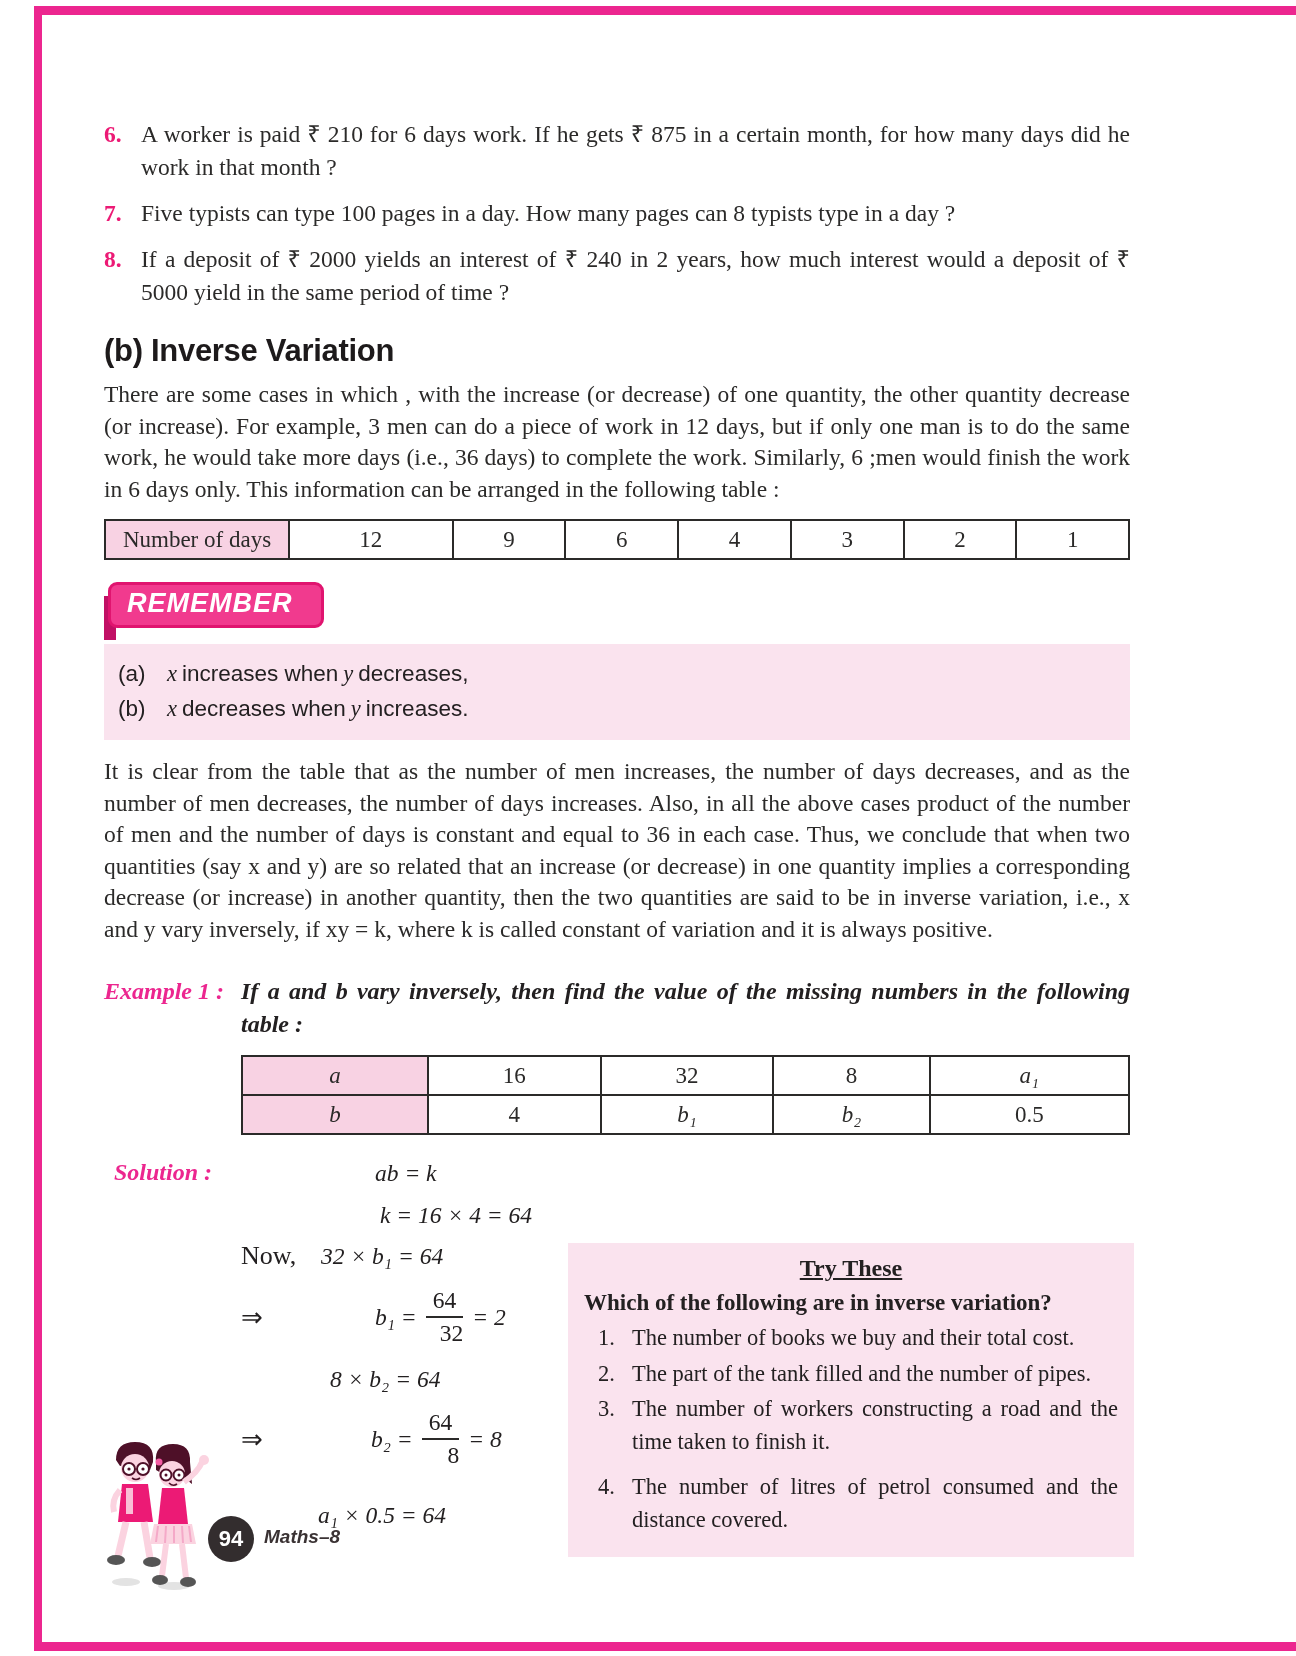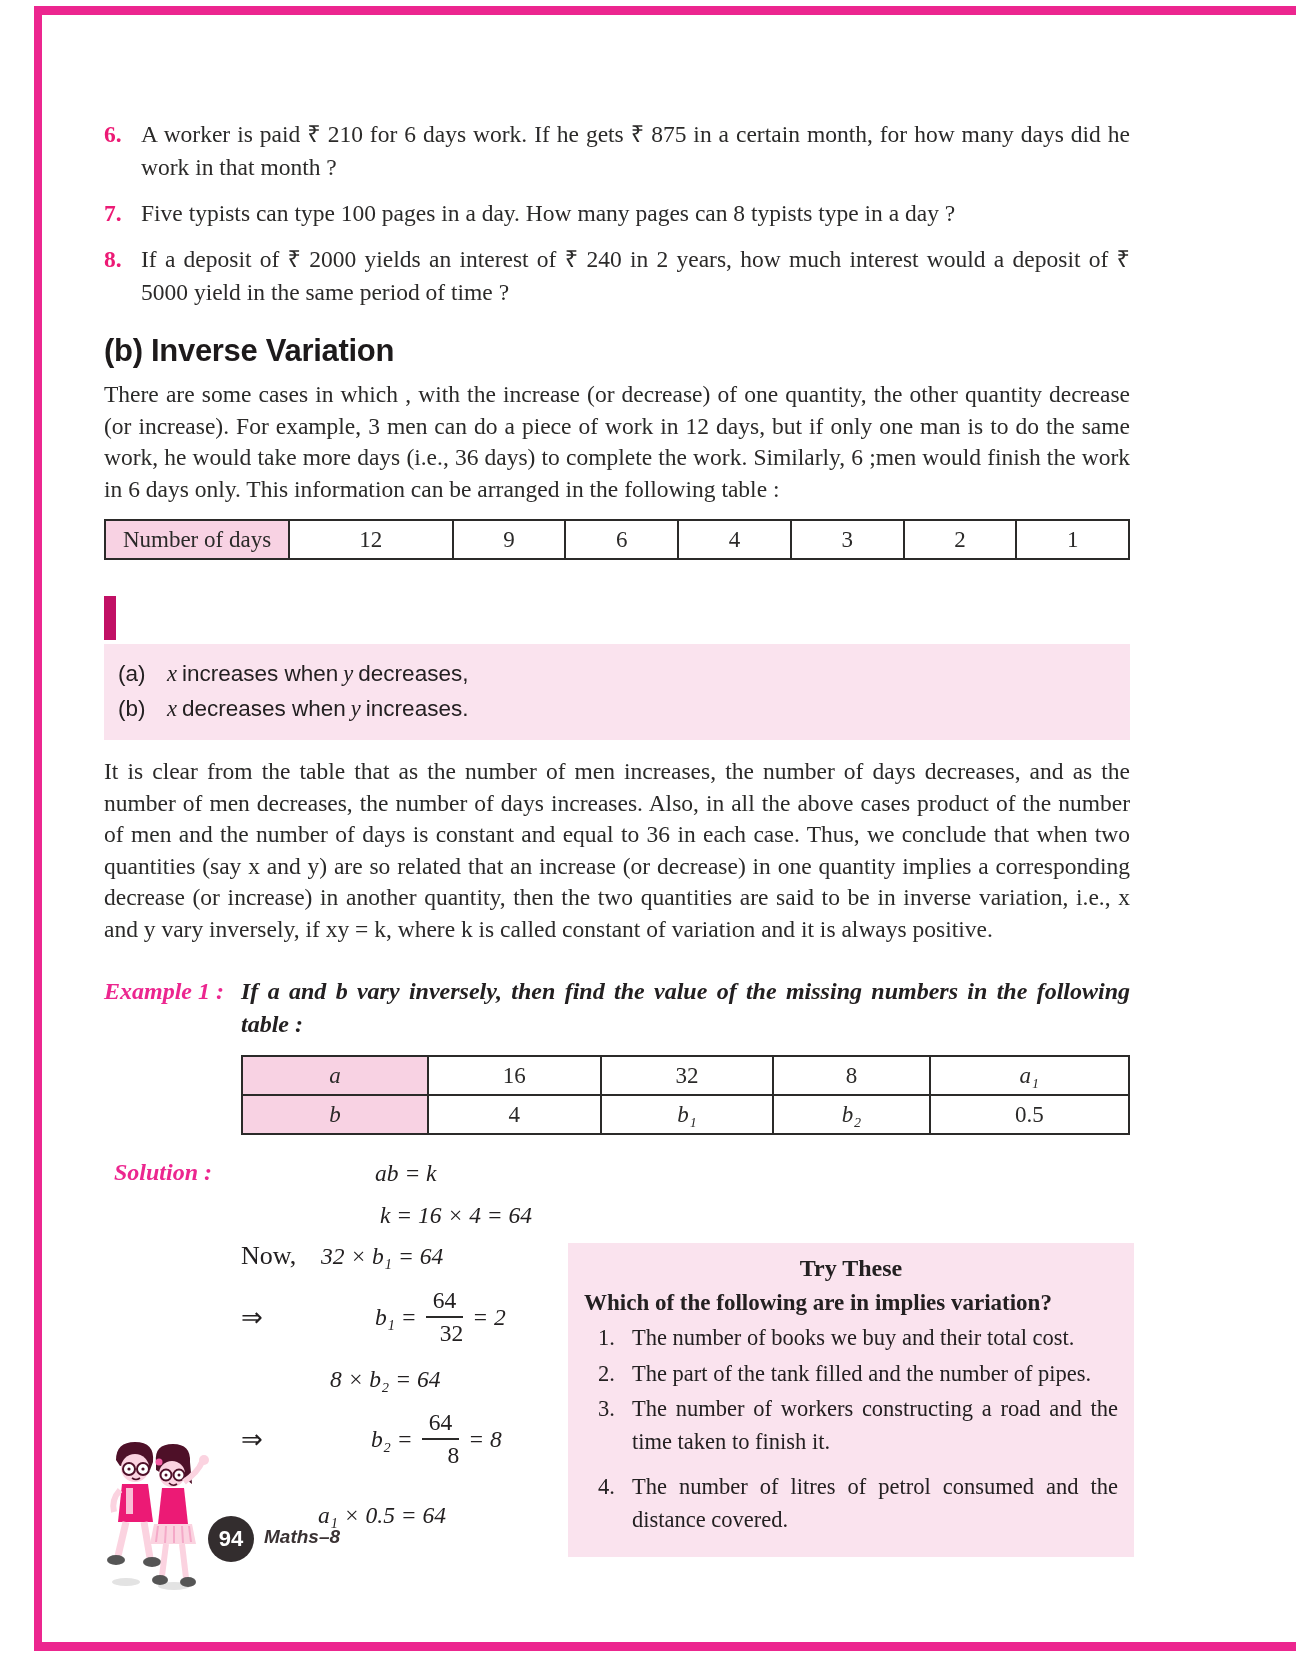--- a/index.html
+++ b/index.html
@@ -82,21 +82,21 @@
   .l5{padding-left:89px;margin-top:2px;height:40px;font-family:Liberation Serif, serif;}
   .l6{height:80px;}
   .l6 .m-math{margin-left:50px;display:inline-flex;align-items:center;}
   .l7{padding-left:77px;margin-top:16px;height:40px;}
 
   .try-box{
     position:absolute;left:464px;top:88px;width:566px;
     background:#fae3ee;padding:10px 16px 18px;box-sizing:border-box;
     font-size:22.5px;color:#232021;
   }
-  .tt-title{text-align:center;font-weight:bold;font-size:24px;margin:2px 0 8px;}
+  .tt-title{text-align:center;font-weight:bold;font-size:24px;margin:2px 0 8px;text-decoration:underline;}
   .tt-q{font-weight:bold;font-size:23px;margin-bottom:6px;}
   .tt-item{display:flex;line-height:32.5px;margin-bottom:3px;padding-left:14px;text-align:justify;}
   .tt-item:nth-child(4){margin-top:13px;}
   .tt-num{width:34px;flex:none;}
 
   
   .footer{position:absolute;left:96px;top:1430px;width:420px;height:170px;}
   .mascots{position:absolute;left:0;top:0;}
   .page-badge{
     position:absolute;left:112px;top:86px;width:46px;height:46px;border-radius:50%;
@@ -148,20 +148,21 @@
         <td>4</td>
         <td>3</td>
         <td>2</td>
         <td>1</td>
       </tr>
     </tbody>
       </table>
 
     <div class="ribbon-wrap">
       <div class="ribbon-tab"></div>
+      <div class="ribbon">REMEMBER</div>
     </div>
 
     <div class="remember-box">
       <div class="remember-line">
         <span class="rl-label">(a)</span>
         <span><span class="mvar">x</span><span>increases when</span><span class="mvar">y</span><span>decreases,</span></span>
       </div>
       <div class="remember-line">
         <span class="rl-label">(b)</span>
         <span><span class="mvar">x</span><span>decreases when</span><span class="mvar">y</span><span>increases.</span></span>
@@ -233,21 +234,21 @@
             <span>= 8</span>
           </span>
         </div>
         <div class="m-line l7">
             <span class="m-math">a₁ × 0.5 = 64</span>
           </div>
       </div>
 
       <div class="try-box">
         <div class="tt-title">Try These</div>
-        <div class="tt-q">Which of the following are in implies variation?</div>
+        <div class="tt-q">Which of the following are in inverse variation?</div>
         <div>
           <div class="tt-item">
             <span class="tt-num">1.</span>
             <span>The number of books we buy and their total cost.</span>
           </div>
           <div class="tt-item">
             <span class="tt-num">2.</span>
             <span>The part of the tank filled and the number of pipes.</span>
           </div>
           <div class="tt-item">

